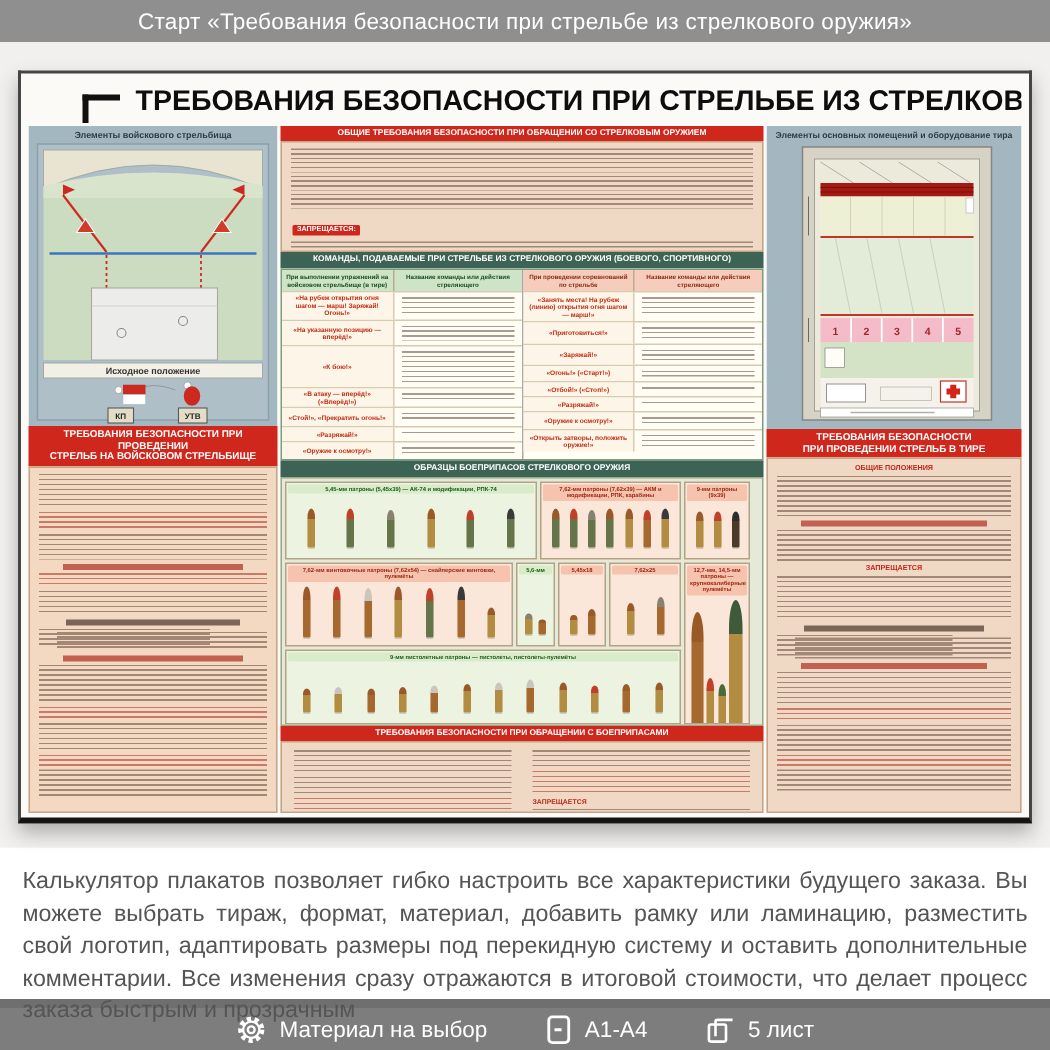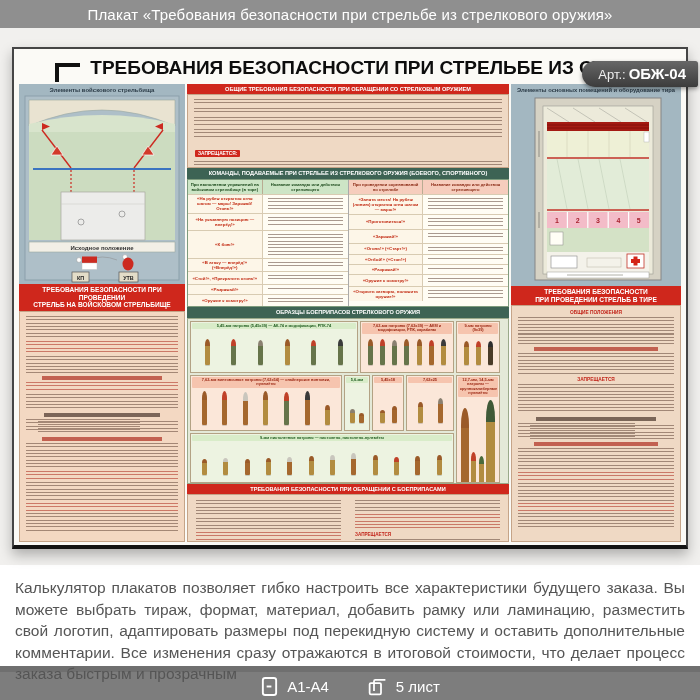--- a/index.html
+++ b/index.html
@@ -77,26 +77,25 @@
   
   .desc{background:#fff;height:101px;box-sizing:border-box;padding:12px 15px 0;color:#555;font-size:15.5px;line-height:21.5px;text-align:justify;}
   .preline{height:6px;background:#6f6f6f;}
   .footer{height:28px;background:#7d7d7d;display:flex;align-items:center;justify-content:center;gap:38px;color:#fff;font-size:15px;}
   .fitem{display:flex;align-items:center;gap:8px;}
 </style>
 </head>
 <body>
 
 <div class="topbar">
-  <span>Плакат «Требования безопасности при стрельбе из стрелкового оружия»</span>
+  <span>Старт «Требования безопасности при стрельбе из стрелкового оружия»</span>
 </div>
 
 <div class="stage">
 
-  <div class="badge"><span>Арт.:</span><b>ОБЖ-04</b></div>
 
   <div class="poster">
     <div class="title-row">
       <span class="corner"></span>
       <h1>ТРЕБОВАНИЯ БЕЗОПАСНОСТИ ПРИ СТРЕЛЬБЕ ИЗ СТРЕЛКОВОГО ОРУЖИЯ</h1>
     </div>
 
     <div class="cols">
 
       <div class="col-left">
@@ -464,20 +463,28 @@
 
     </div>
   </div>
 </div>
 
 <div class="desc">Калькулятор плакатов позволяет гибко настроить все характеристики будущего заказа. Вы можете выбрать тираж, формат, материал, добавить рамку или ламинацию, разместить свой логотип, адаптировать размеры под перекидную систему и оставить дополнительные комментарии. Все изменения сразу отражаются в итоговой стоимости, что делает процесс заказа быстрым и прозрачным</div>
 <div class="preline"></div>
 
 <div class="footer">
   <div class="fitem">
+    <svg width="21" height="21" viewBox="0 0 24 24">
+      <circle cx="12" cy="12" r="8" fill="none" stroke="#fff" stroke-width="4" stroke-dasharray="3.1,2.6"></circle>
+      <circle cx="12" cy="12" r="6.2" fill="none" stroke="#fff" stroke-width="1.8"></circle>
+      <circle cx="12" cy="12" r="2.6" fill="none" stroke="#fff" stroke-width="1.8"></circle>
+    </svg>
+    <span>Материал на выбор</span>
+  </div>
+  <div class="fitem">
     <svg width="19" height="21" viewBox="0 0 20 22">
       <rect x="3" y="2" width="14" height="18" rx="2.5" fill="none" stroke="#fff" stroke-width="2"></rect>
       <line x1="7" y1="11" x2="12" y2="11" stroke="#fff" stroke-width="2"></line>
     </svg>
     <span>А1-А4</span>
   </div>
   <div class="fitem">
     <svg width="21" height="21" viewBox="0 0 24 24">
       <path d="M8 17 V6 a1.5 1.5 0 0 1 1.5 -1.5 H21" fill="none" stroke="#fff" stroke-width="2"></path>
       <rect x="3" y="8" width="13" height="13" rx="1.5" fill="none" stroke="#fff" stroke-width="2"></rect>

